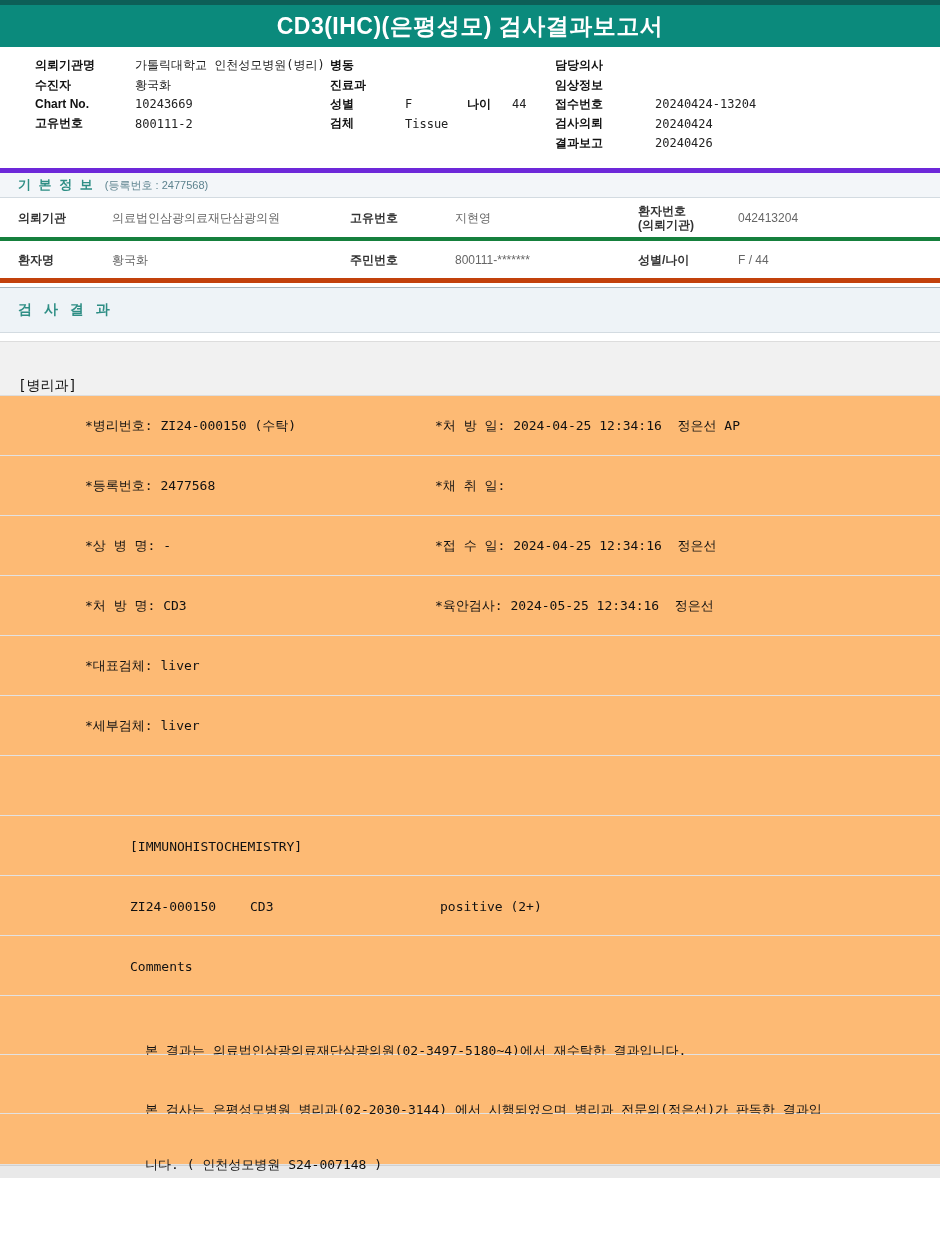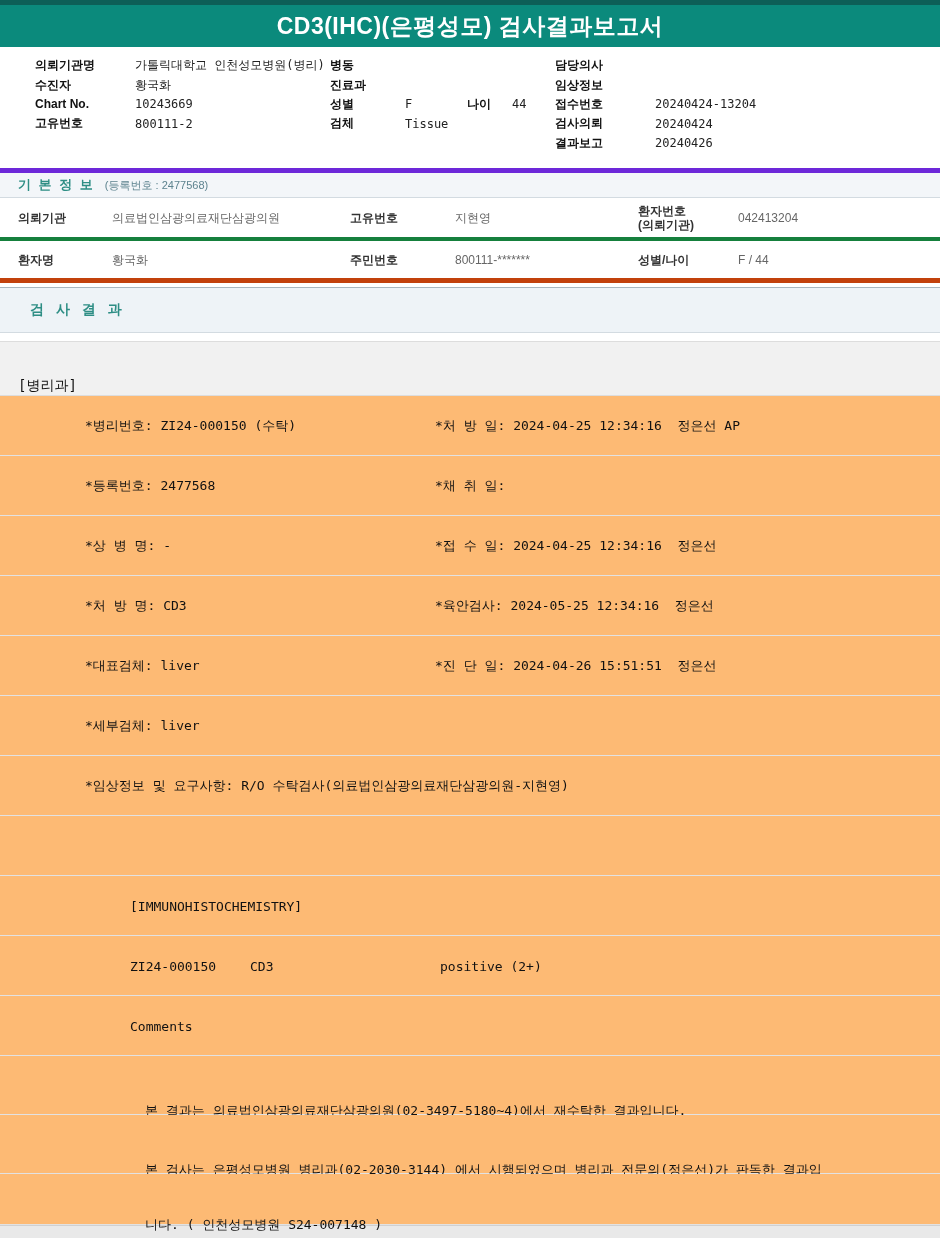--- a/index.html
+++ b/index.html
@@ -24,21 +24,21 @@
   .ph-right .ph-label { width:100px; }
   .ph-value { color:#222222; font-family:"DejaVu Sans Mono", monospace; font-size:12px; white-space:pre; }
   .ph-mid .sexval { width:62px; }
   .ph-mid .agelabel { width:45px; }
 
   
   .section-bar { display:flex; align-items:center; padding-left:18px; background:#f3f6f9; }
   .section-bar.basic { height:30px; border-top:5px solid #6d28d9; border-bottom:1px solid #d3dbe1; }
   .section-bar.results { height:46px; background:#eef3f7; border-top:1px solid #a9b6bf; border-bottom:1px solid #d3dbe1; }
   .sec-title { color:#2e8e85; font-weight:bold; font-size:13px; letter-spacing:2px; }
-  .section-bar.results .sec-title { font-size:14px; letter-spacing:4px;margin-left:12px; }
+  .section-bar.results .sec-title { font-size:14px; letter-spacing:4px; }
   .sec-subtitle { margin-left:10px; font-size:11px; color:#5d838f; letter-spacing:0; }
 
   
   .bi-row { position:relative; background:#ffffff; font-size:12px; }
   .bi-row1 { height:43px; border-bottom:4px solid #15803d;padding-left:36px; }
   .bi-row2 { height:42px; border-bottom:5px solid #c2410c; }
   .bi-row span { position:absolute; top:50%; transform:translateY(-50%); white-space:pre; }
   .bi-label { font-weight:bold; color:#333333; }
   .bi-value { color:#666666; }
   .bi-l1 { left:18px; } .bi-v1 { left:112px; }
@@ -188,28 +188,23 @@
   <div class="detail-row">
     <span class="d-left">*상 병 명: -</span>
     <span class="d-right">*접 수 일: 2024-04-25 12:34:16  정은선</span>
   </div>
   <div class="detail-row">
     <span class="d-left">*처 방 명: CD3</span>
     <span class="d-right">*육안검사: 2024-05-25 12:34:16  정은선</span>
   </div>
   <div class="detail-row">
     <span class="d-left">*대표검체: liver</span>
-    <span class="d-right">*진 단 일: 2024-04-26 15:51:51  정은선</span>
   </div>
   <div class="detail-row">
     <span class="d-left">*세부검체: liver</span>
-    <span class="d-right"></span>
-  </div>
-  <div class="detail-row">
-    <span class="d-left">*임상정보 및 요구사항: R/O 수탁검사(의료법인삼광의료재단삼광의원-지현영)</span>
     <span class="d-right"></span>
   </div>
 
   <div class="detail-row"></div>
 
   <div class="detail-row">
     <span class="x130">[IMMUNOHISTOCHEMISTRY]</span>
   </div>
 
   <div class="detail-row">

